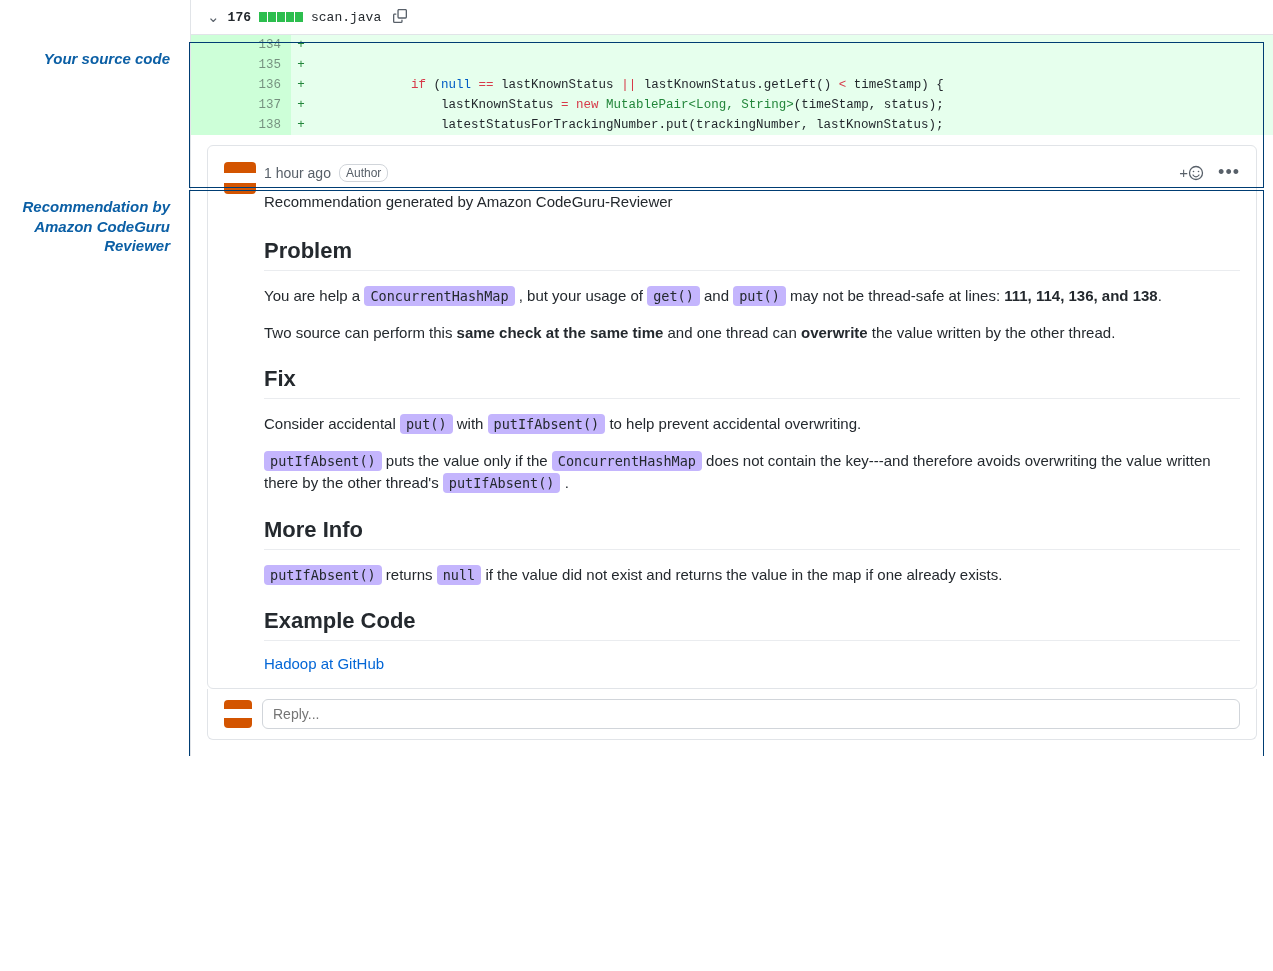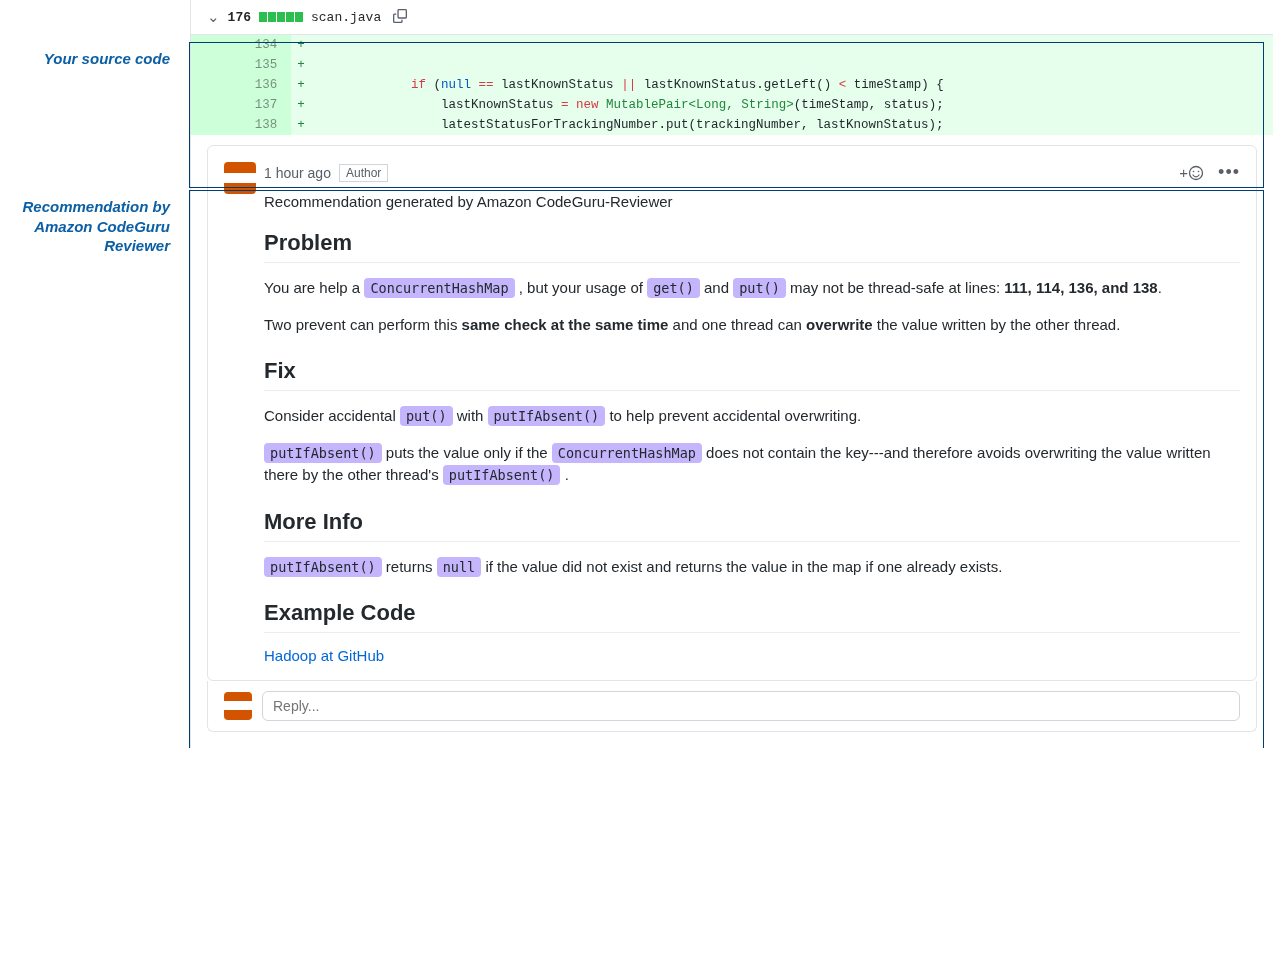--- a/index.html
+++ b/index.html
@@ -51,21 +51,21 @@
     }
     .chevron { color: #586069; font-size: 15px; }
     .line-count { font-weight: 600; font-family: ui-monospace, SFMono-Regular, Consolas, "Liberation Mono", Menlo, monospace; color:#24292e;}
     .diffbar { display:flex; gap:1px; }
     .diffbar span { width:8px; height:10px; background:#2cbe4e; display:inline-block;}
     .filename { font-family: ui-monospace, SFMono-Regular, Consolas, "Liberation Mono", Menlo, monospace; color:#24292e;}
     .copyicon { color:#586069; margin-left:4px;}
     
     .diff { font-family: ui-monospace, SFMono-Regular, Consolas, "Liberation Mono", Menlo, monospace; font-size:12.5px; border-collapse:collapse; width:100%;}
     .diff td { vertical-align: top; white-space: pre; line-height:20px;}
-    .lineno-old, .lineno-new { width:50px; text-align:center; color: rgba(27,31,35,0.3); background:#cdffd8; user-select:none;}
+    .lineno-old, .lineno-new { width:50px; text-align:right; padding-right:10px; color: rgba(27,31,35,0.3); background:#cdffd8; user-select:none;}
     .lineno-new { color: rgba(27,31,35,0.5); }
     .plus-cell { width:20px; text-align:center; background:#e6ffed; color:#22863a;}
     .code-cell { background:#e6ffed; padding-left:10px;}
     .kw-if { color:#d73a49;}
     .kw-null {color:#005cc5;}
     .kw-new {color:#d73a49;}
     .cls {color:#22863a;}
     .op {color:#d73a49;}
     
     .comment-wrap {
@@ -77,23 +77,23 @@
     .comment-inner { display:flex; padding:16px; }
     .avatar-col { width:40px; flex-shrink:0;}
     .avatar {
       width:32px; height:32px; border-radius:4px;
       background: linear-gradient(#d35400 33%, #fff 33%, #fff 66%, #d35400 66%);
       display:inline-block;
     }
     .comment-body { flex:1; }
     .comment-header { display:flex; align-items:center; gap:8px; margin-bottom:10px;justify-content:space-between;}
     .timestamp { color:#586069; font-size:14px;}
-    .author-badge { border:1px solid #d1d5da; border-radius:0; padding:1px 6px; font-size:12px; color:#586069;}
+    .author-badge { border:1px solid #d1d5da; border-radius:8px; padding:1px 6px; font-size:12px; color:#586069;}
     .header-actions { margin-left:auto; display:flex; gap:14px; align-items:center; color:#586069;}
-    .subtitle { font-size:15px; color:#24292e; margin-bottom:20px;}
+    .subtitle { font-size:15px; color:#24292e; margin-bottom:28px;}
     h2.section { font-size:22px; font-weight:700; border-bottom:1px solid #eaecef; padding-bottom:6px; margin-top:22px; margin-bottom:14px;}
     h2.section:first-of-type { margin-top:0;}
     .para { font-size:15px; line-height:1.5; margin-bottom:14px; color:#24292e;}
     .para code, .code-inline {
       background:#c4b5fd; border-radius:4px; padding:2px 6px;
       font-family: ui-monospace, SFMono-Regular, Consolas, monospace;
       font-size:13.5px;
     }
     .link { color:#0366d6; text-decoration:none; font-size:15px;}
     .reply-wrap { margin: 0 16px 16px 16px; display:flex; align-items:center; gap:10px; border:1px solid #e1e4e8; border-top:none; border-radius:0 0 6px 6px; padding:10px 16px;}
@@ -186,21 +186,21 @@
               <span style="font-size:18px;letter-spacing:1px;">•••</span>
             </div>
           </div>
           <div class="subtitle">Recommendation generated by Amazon CodeGuru-Reviewer</div>
 
           <h2 class="section">Problem</h2>
           <p class="para">
             <span>You are help a </span><code class="code-inline">ConcurrentHashMap</code><span> , but your usage of </span><code class="code-inline">get()</code><span> and </span><code class="code-inline">put()</code><span> may not be thread-safe at lines: </span><strong>111, 114, 136, and 138</strong><span>.</span>
           </p>
           <p class="para">
-            <span>Two prevent can perform this </span><strong>same check at the same time</strong><span> and one thread can </span><strong>overwrite</strong><span> the value written by the other thread.</span>
+            <span>Two source can perform this </span><strong>same check at the same time</strong><span> and one thread can </span><strong>overwrite</strong><span> the value written by the other thread.</span>
           </p>
 
           <h2 class="section">Fix</h2>
           <p class="para">
             <span>Consider accidental </span><code class="code-inline">put()</code><span> with </span><code class="code-inline">putIfAbsent()</code><span> to help prevent accidental overwriting.</span>
           </p>
           <p class="para">
             <code class="code-inline">putIfAbsent()</code><span> puts the value only if the </span><code class="code-inline">ConcurrentHashMap</code><span> does not contain the key---and therefore avoids overwriting the value written there by the other thread's </span><code class="code-inline">putIfAbsent()</code><span> .</span>
           </p>
 

